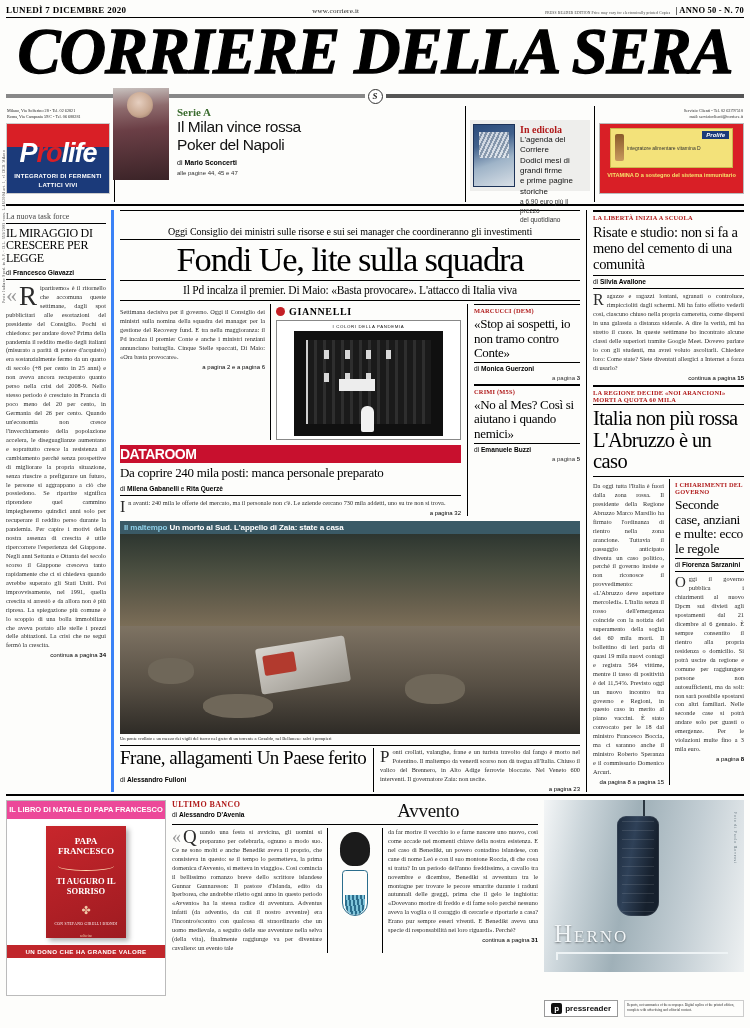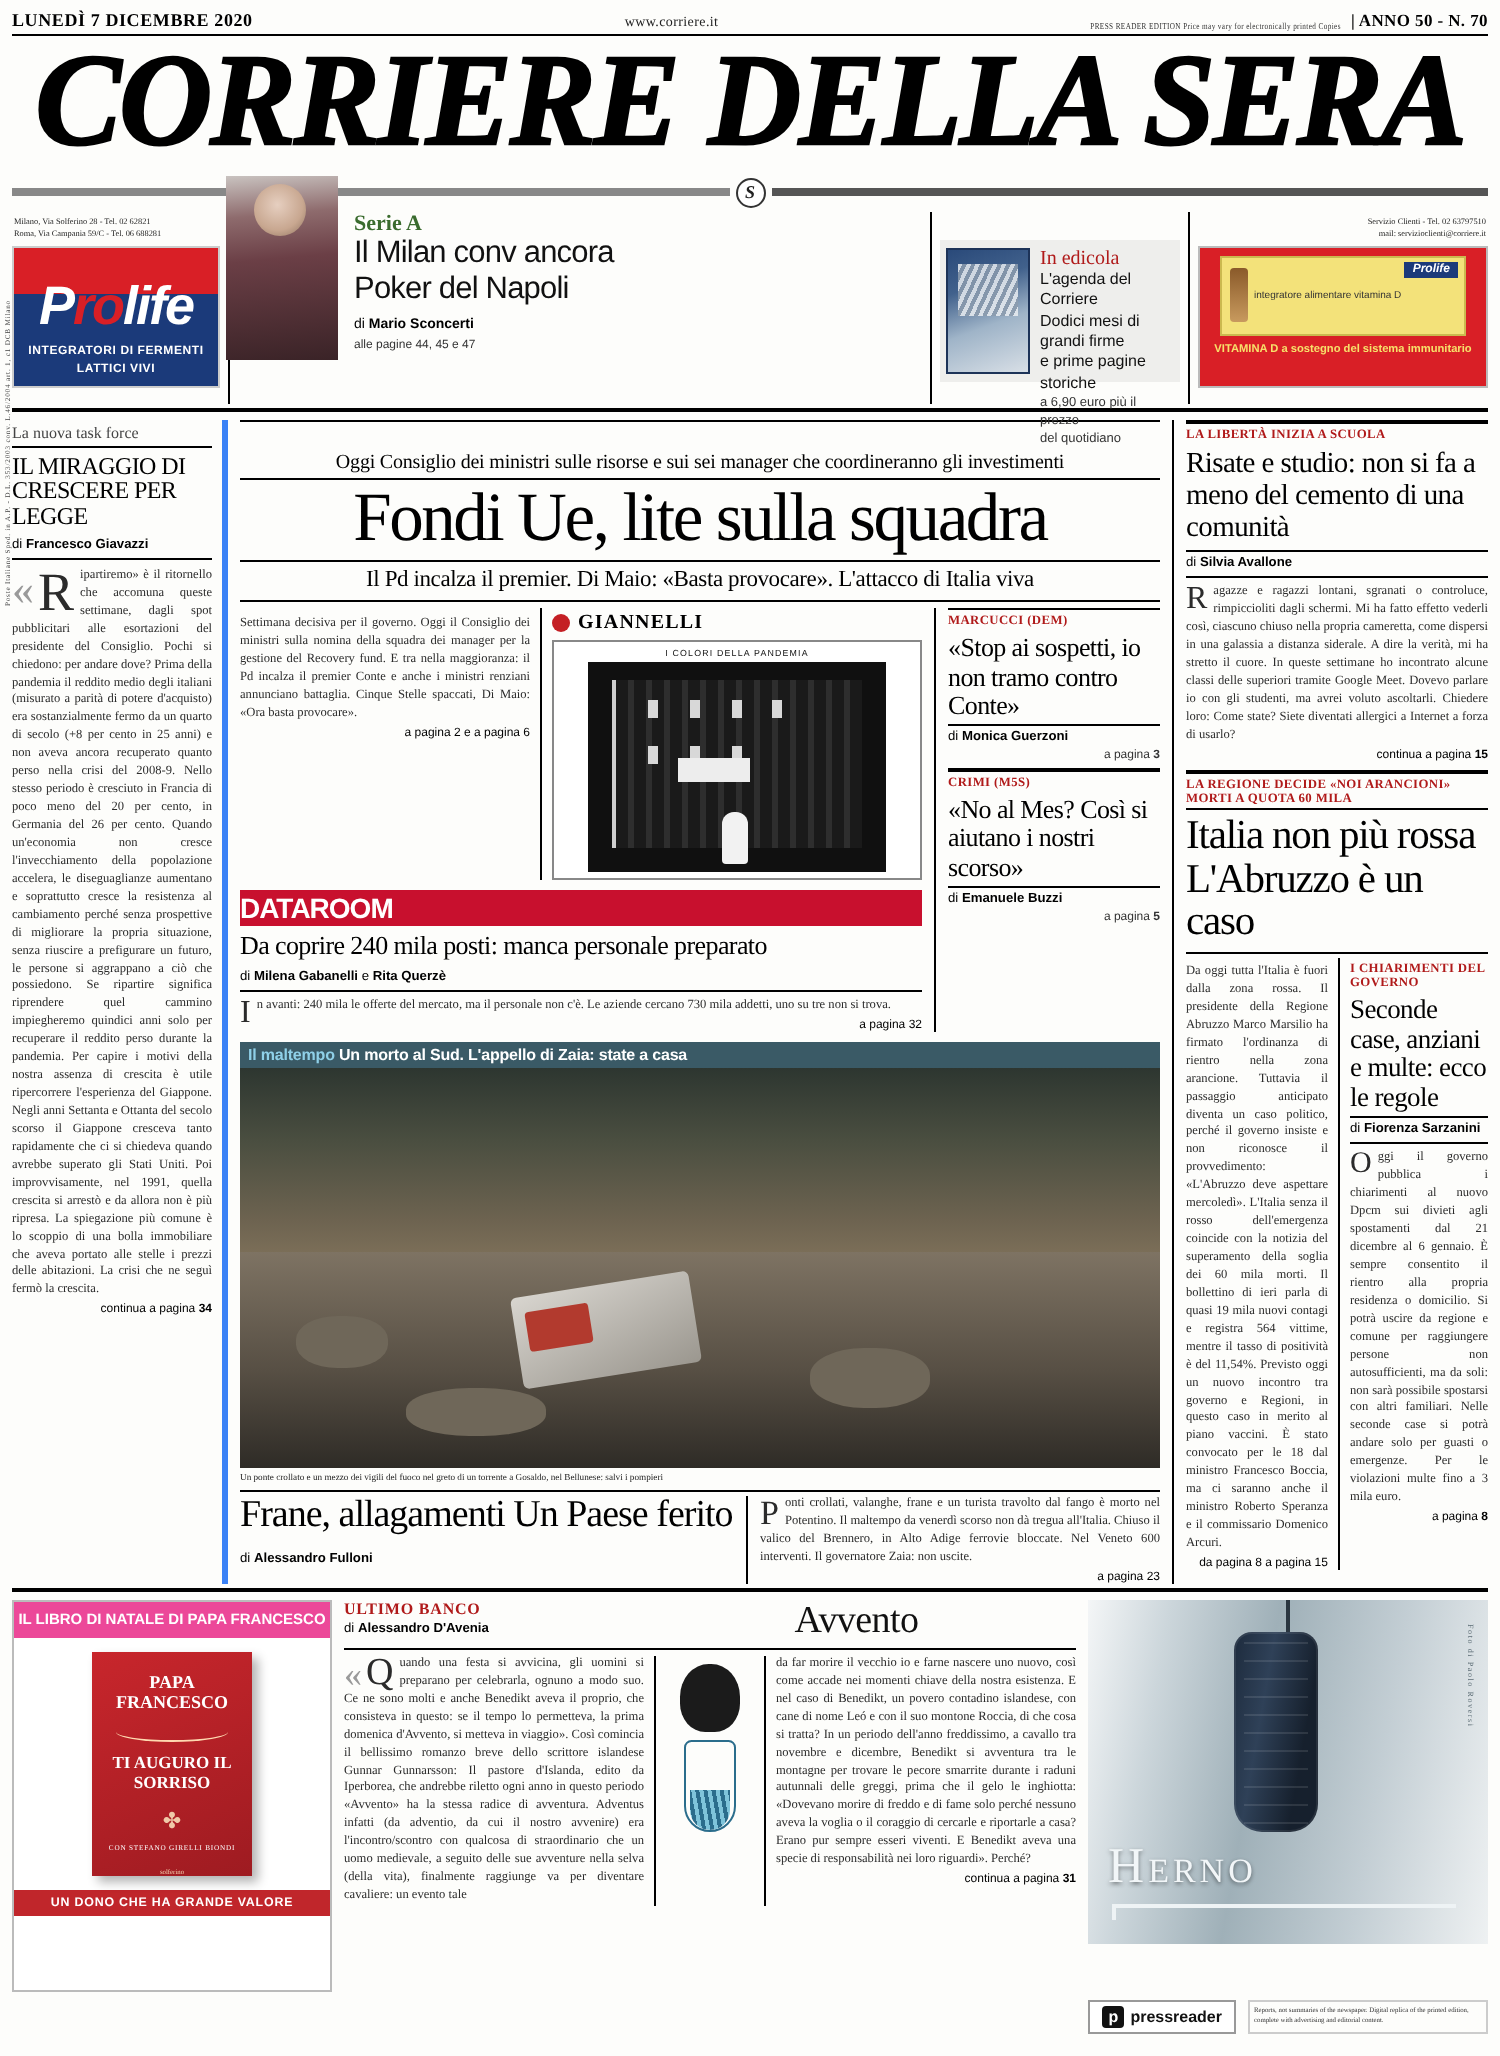--- a/index.html
+++ b/index.html
@@ -91,21 +91,21 @@
     background:linear-gradient(160deg,#2a4a7a 0%,#41618c 30%,#9fb4c8 60%,#d8dfe6 100%);
     border:1px solid #1d3characters;
     border:1px solid #1d3358; position:relative; overflow:hidden;
   }
   .edicola-img:after{
     content:""; position:absolute; left:5px; top:7px; right:5px; height:26px;
     background:repeating-linear-gradient(115deg,#e9edf1 0 2px,#8c9cae 2px 4px);
     opacity:.85;
   }
   .edicola-txt { padding:4px 4px 0 1px; }
-  .edicola-txt .k { color:#b01a1a; font-weight:normal; font-size:10px; }
+  .edicola-txt .k { color:#b01a1a; font-weight:bold; font-size:10px; }
   .edicola-txt .l { font-family:"Liberation Sans",sans-serif; font-size:8px; line-height:1.3; color:#111; }
   .edicola-txt .s { font-family:"Liberation Sans",sans-serif; font-size:6.5px; line-height:1.3; color:#333; margin-top:1px;}
 
   .prolife2 {
     height:71px; background:#d91f26; border:1px solid #bbb; position:relative;
     display:flex; flex-direction:column; align-items:center; justify-content:flex-start;
   }
   .prolife2 .card {
     width:86%; height:40px; margin-top:4px; background:#f3e27a;
     border:1px solid #cbb94f; position:relative; display:flex; align-items:center;
@@ -352,21 +352,21 @@
         <div class="red-top"></div>
         <div class="prolife-word">P<span class="hl">ro</span>life</div>
         <div class="prolife-sub">INTEGRATORI DI FERMENTI LATTICI VIVI</div>
       </div>
     </div>
 
     <div class="banner-col" style="flex:1;border-left:1px solid #000;border-right:1px solid #000;position:relative;">
       <div class="photo-person"></div>
       <div class="teaser" style="margin-left:56px;">
         <div class="kicker">Serie A</div>
-        <h3>Il Milan conv ancora</h3>
+        <h3>Il Milan vince rossa</h3>
         <h3>Poker del Napoli</h3>
         <div class="byline">
           <span>di </span><b>Mario Sconcerti</b>
         </div>
         <div class="pages">alle pagine 44, 45 e 47</div>
       </div>
     </div>
 
     <div class="banner-col" style="flex:0 0 128px;width:128px;padding:0 4px;">
       <div style="height:14px"></div>
@@ -483,21 +483,21 @@
           <div class="q-head">«Stop ai sospetti, io non tramo contro Conte»</div>
           <div class="sec-rule-thin"></div>
           <div class="byline">
             <span>di </span><b>Monica Guerzoni</b>
           </div>
           <div class="pg">
             <span>a pagina </span><b>3</b>
           </div>
           <div class="sec-rule" style="margin-top:3px;"></div>
           <div class="kicker-red">CRIMI (M5S)</div>
-          <div class="q-head">«No al Mes? Così si aiutano i nostri scorso»</div>
+          <div class="q-head">«No al Mes? Così si aiutano i quando nemici»</div>
           <div class="sec-rule-thin"></div>
           <div class="byline">
             <span>di </span><b>Emanuele Buzzi</b>
           </div>
           <div class="pg">
             <span>a pagina </span><b>5</b>
           </div>
         </div>
       </div>
 

